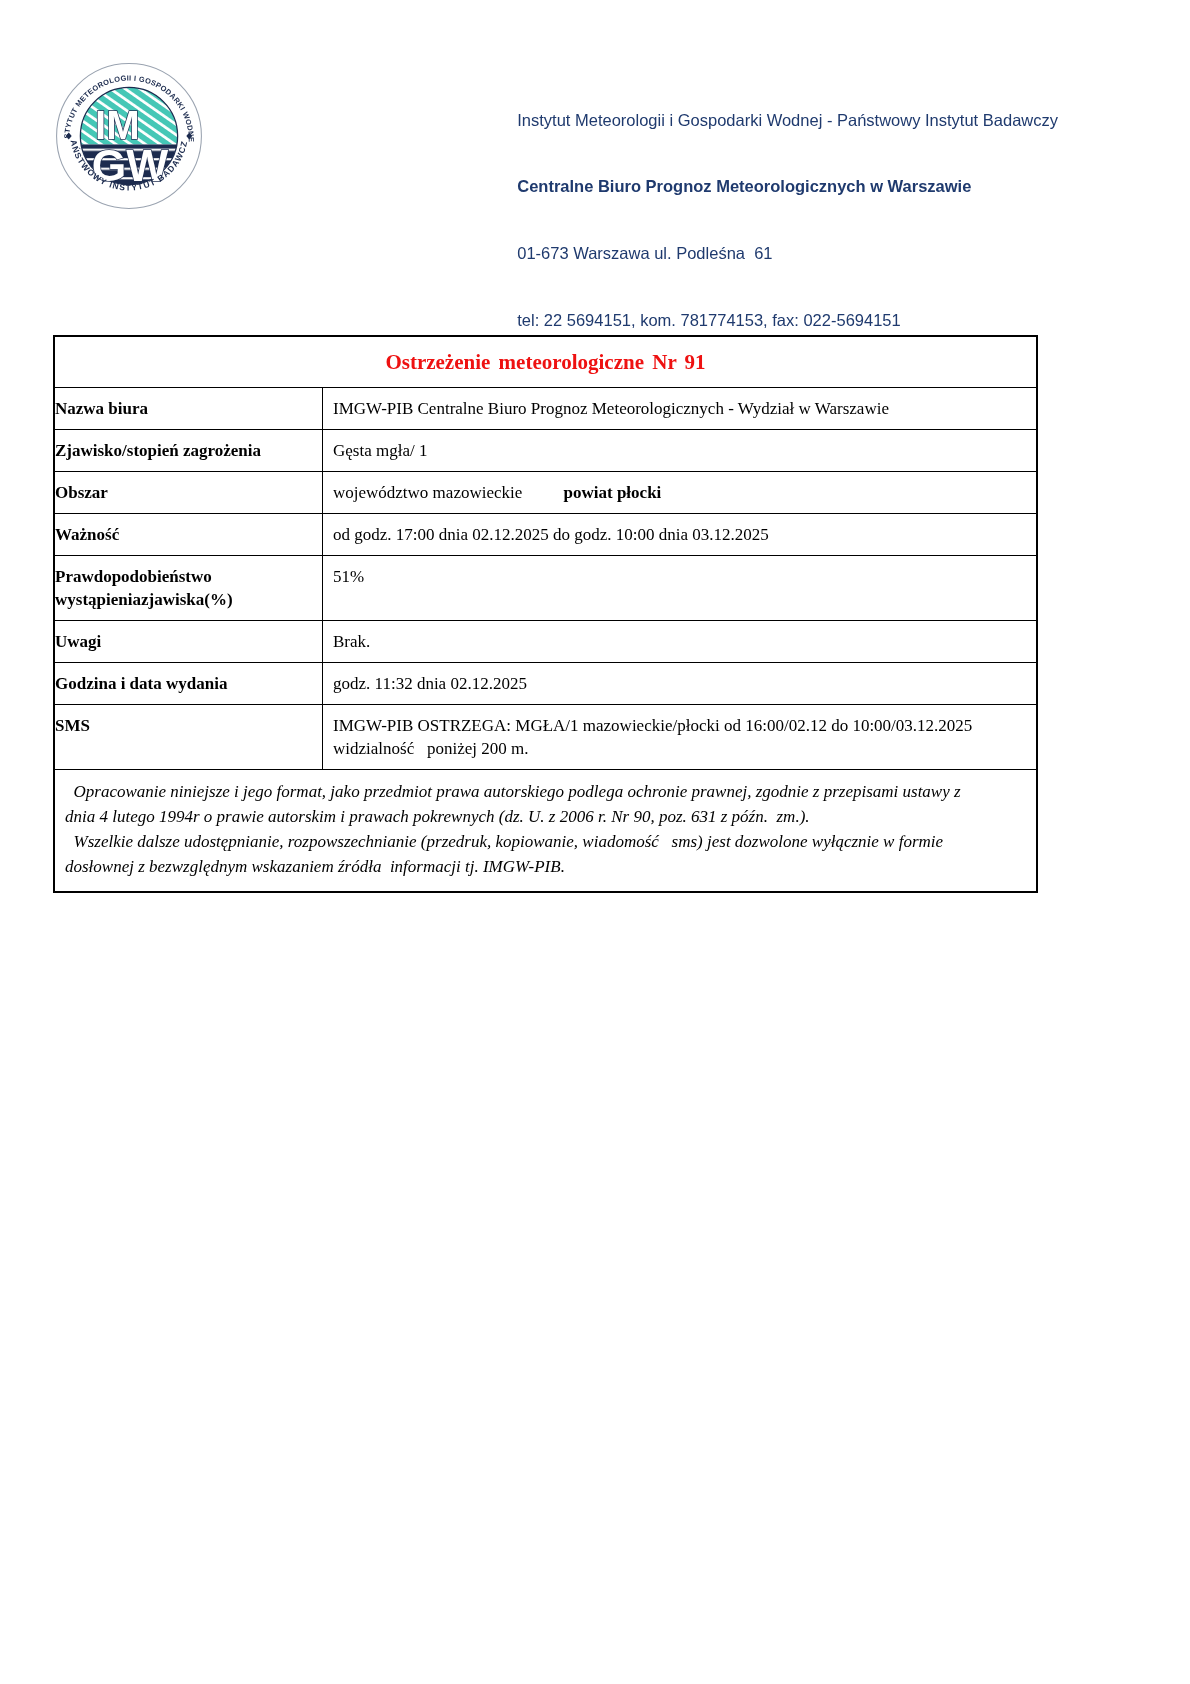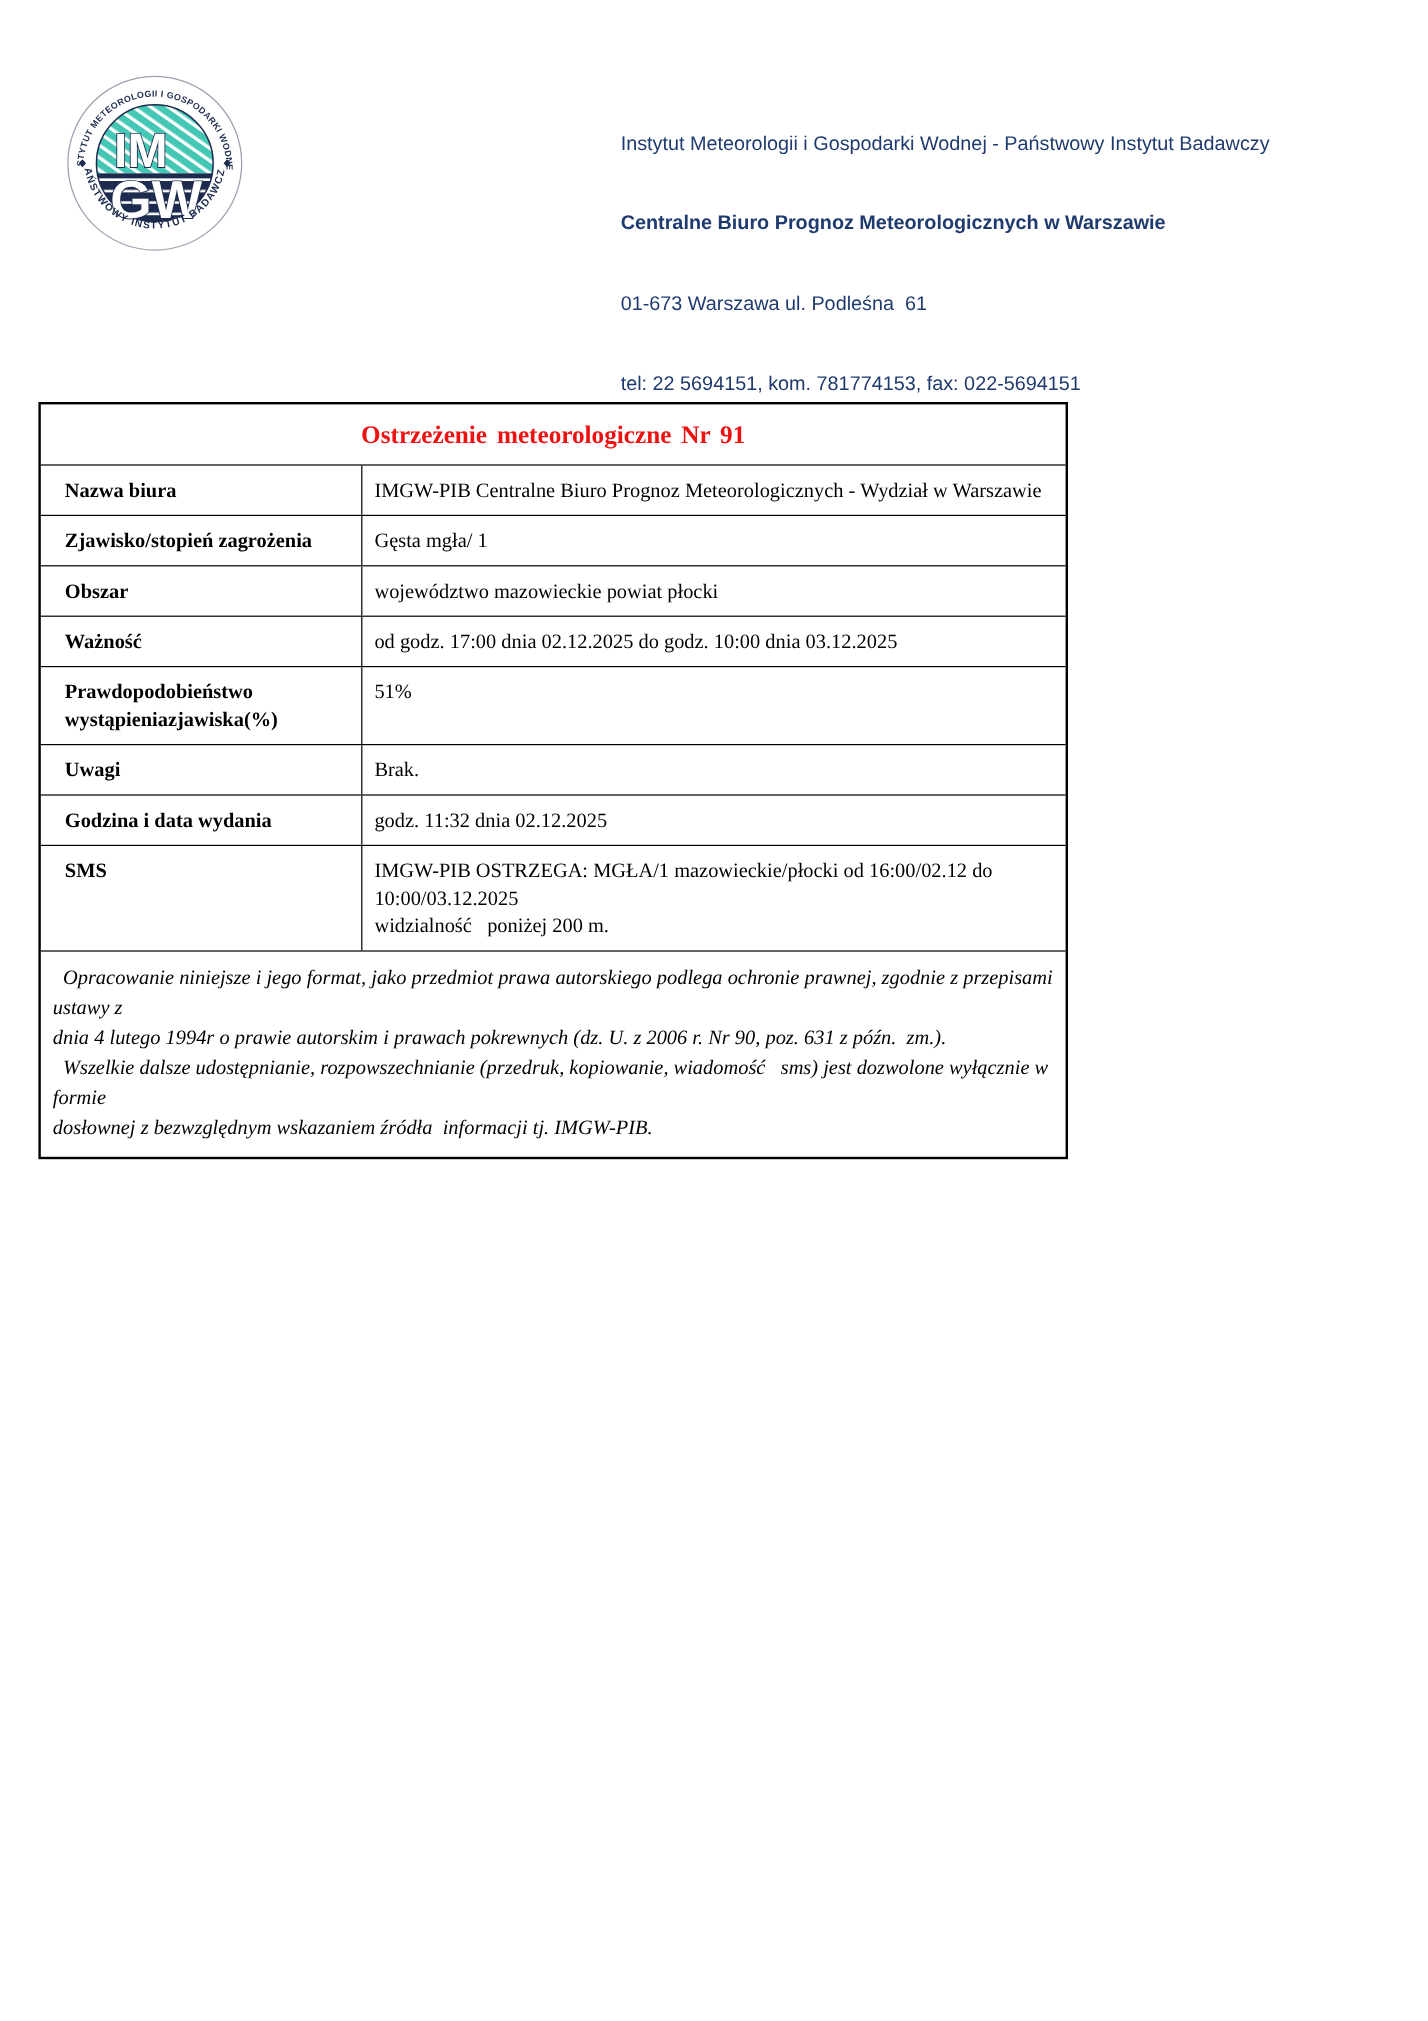--- a/index.html
+++ b/index.html
@@ -16,29 +16,29 @@
   .header-line.bold{font-weight:bold;}
 
   
   .fill-teal{fill:var(--logo-teal,#45c7b6);}
   .fill-navy{fill:var(--logo-navy,#1c2b4e);}
   .ring-text{fill:var(--logo-navy,#1c2b4e);font-family:"Liberation Sans","DejaVu Sans",sans-serif;font-weight:bold;}
   .acronym{fill:#ffffff;stroke:var(--logo-navy,#1c2b4e);stroke-width:1.4;paint-order:stroke;
     font-weight:bold;font-family:"Liberation Sans","DejaVu Sans",sans-serif;}
 
   
-  .warning-table{position:absolute;left:32px;top:335px;width:858px;border:2px solid #000;
+  .warning-table{position:absolute;left:53px;top:335px;width:985px;border:2px solid #000;
     box-sizing:border-box;font-size:17px;line-height:23px;background:#fff;}
   .t-title{min-height:50px;display:flex;align-items:center;justify-content:center;
     font-weight:bold;font-size:21px;word-spacing:3px;color:var(--title-red,#ee1111);}
   .t-row{display:flex;border-top:1px solid #000;}
   .t-label{width:268px;box-sizing:border-box;padding:9px 8px 9px:12px;}
-  .t-label{padding:9px 8px 9px 20px;font-weight:bold;border-right:1px solid #000;}
+  .t-label{padding:9px 8px 9px 0;font-weight:bold;border-right:1px solid #000;}
   .t-value{flex:1;padding:9px 10px;white-space:pre-wrap;}
-  .t-value b{font-weight:normal;}
+  .t-value b{font-weight:bold;margin-left:37px;}
   .t-footer{border-top:1px solid #000;padding:9px 10px 12px 10px;white-space:pre-wrap;line-height:25px;font-style:italic;}
 </style>
 </head>
 <body>
 
 <div class="page">
 
   <div class="report-header">
 
     <div class="logo-wrap">

